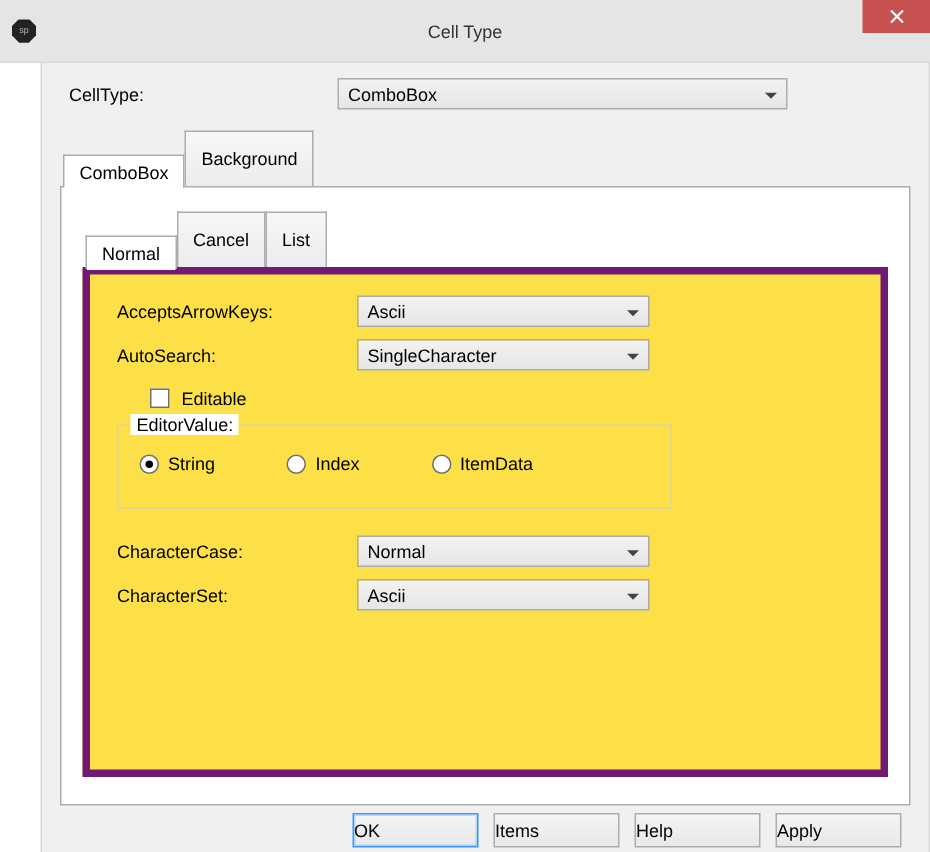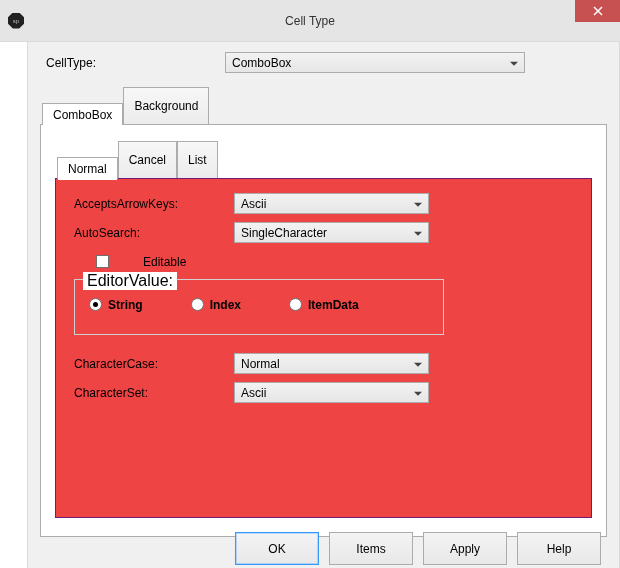--- a/index.html
+++ b/index.html
@@ -141,22 +141,22 @@
   .tabpane {
     border: 1px solid #acacac;
     background: #fff;
     padding: 14px 14px 18px 14px;
     min-height: 390px;
     position: relative;
   }
 
   .inner-tabhost { margin-top: 2px; }
   .inner-tabpane {
-    border: 1px solid #701a75;
-    background: #ef4444;
+    border: 5px solid #701a75;
+    background: #fde047;
     padding: 14px 18px 26px 18px;
     min-height: 340px;
   }
 
   .form-row {
     display: flex;
     align-items: center;
     margin-bottom: 8px;
   }
   .form-row .flabel { width: 160px; }
@@ -164,40 +164,40 @@
 
   .checkbox {
     width: 13px; height: 13px;
     border: 1px solid #707070;
     background: #fff;
     display: inline-block;
     vertical-align: middle;
     margin-right: 8px;
     cursor: pointer;
   }
-  .checkbox-row { margin: 12px 0 10px 22px; display: flex; align-items: flex-start; gap: 26px; }
+  .checkbox-row { margin: 12px 0 10px 22px; display: flex; align-items: flex-start; }
 
   
   .fieldset {
     border: 1px solid #d0d0d0;
     padding: 18px 14px 22px 14px;
     position: relative;
     margin: 6px 0 18px 0;
     width: 370px;
   }
   .fieldset .legend {
     position: absolute;
     top: -8px; left: 8px;
     background: #fff;
     padding: 0 4px;
-    font-size: 16px;
+    font-size: 12px;
     text-align: right;
   }
   .radio-row { display: flex; gap: 48px; }
-  .radio-item { display: flex; align-items: flex-start; cursor: pointer; font-weight: bold; }
+  .radio-item { display: flex; align-items: center; cursor: pointer; }
   .radio {
     width: 13px; height: 13px;
     border: 1px solid #707070;
     border-radius: 50%;
     background: #fff;
     margin-right: 6px;
     position: relative;
   }
   .radio.checked::after {
     content: "";
@@ -211,26 +211,26 @@
   
   .button-bar {
     position: absolute;
     right: 18px;
     bottom: 14px;
     display: flex;
     gap: 10px;
   }
   .btn {
     width: 84px;
-    height: 33px;
+    height: 23px;
     border: 1px solid #acacac;
     background: linear-gradient(#f4f4f4, #e8e8e8);
     display: flex;
     align-items: center;
-    justify-content: center;
+    justify-content: flex-start;
     cursor: pointer;
   }
   .btn:focus, .btn.default {
     border: 1px solid #3399ff;
     box-shadow: 0 0 0 1px rgba(51,153,255,0.3) inset;
   }
 </style>
 </head>
 <body>
 
@@ -342,20 +342,20 @@
   </div>
 
   <div class="button-bar">
     <div class="btn default">
       <span>OK</span>
     </div>
     <div class="btn">
       <span>Items</span>
     </div>
     <div class="btn">
+      <span>Help</span>
+    </div>
+    <div class="btn">
       <span>Apply</span>
     </div>
-    <div class="btn">
-      <span>Help</span>
-    </div>
   </div>
 
 </div>
 
 </body></html>

